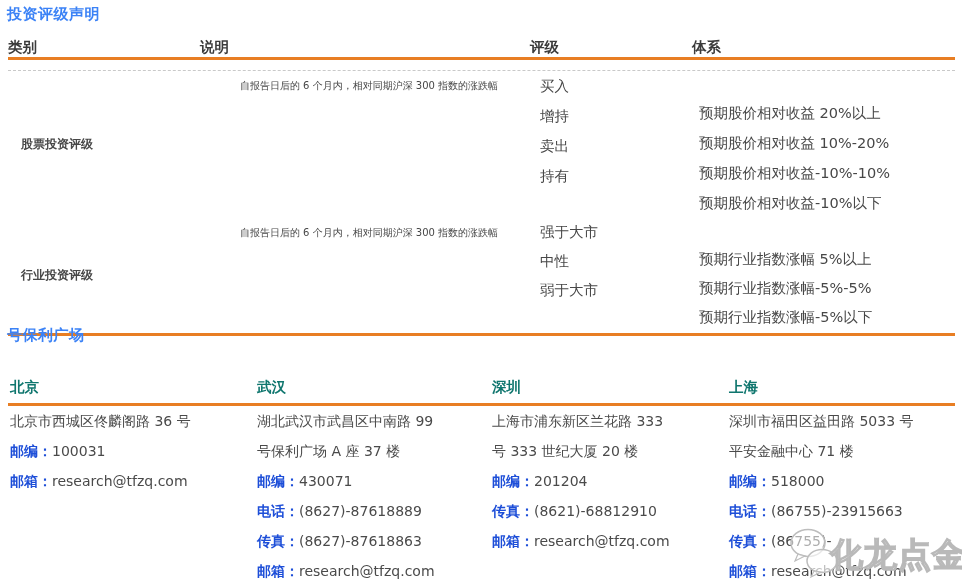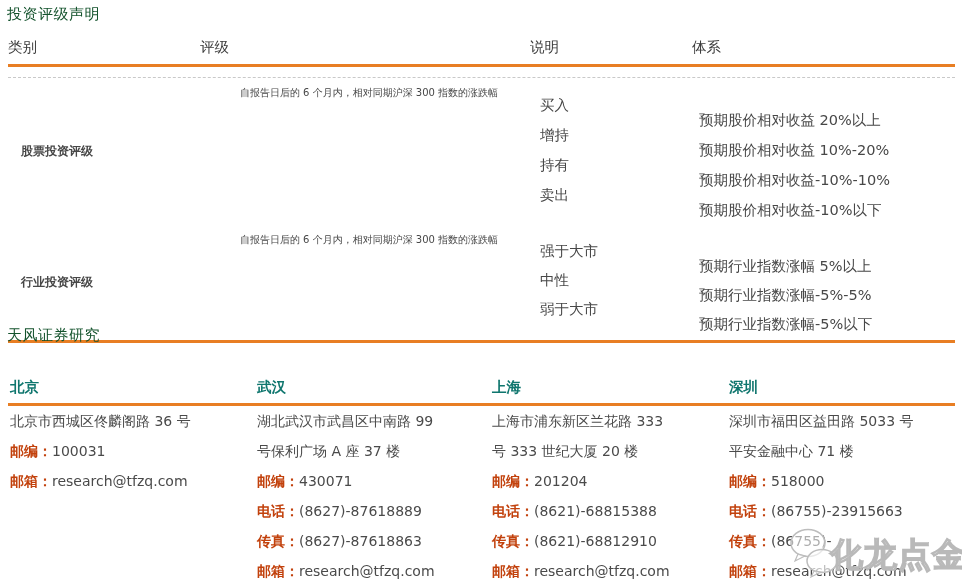--- a/index.html
+++ b/index.html
@@ -6,61 +6,61 @@
   body{
     width:962px;height:588px;
     font-family:"DejaVu Sans","Liberation Sans",sans-serif;
     color:#474747;
     -webkit-font-smoothing:antialiased;
   }
   .page{position:relative;width:962px;height:588px;overflow:hidden;background:#fff;}
 
   .doc-title{
     position:absolute;left:7px;
-    font-size:15px;font-weight:normal;color:#14532d;
+    font-size:15px;font-weight:bold;color:#3b82f6;
     letter-spacing:0.5px;white-space:nowrap;
   }
   #title-rating{top:5px;}
   #title-research{top:326px;}
 
   
   .rating-table{position:absolute;left:8px;top:38px;width:947px;}
   .rt-header{
     display:grid;grid-template-columns:192px 330px 162px 1fr;
-    font-size:14.5px;font-weight:normal;color:#3b3b3b;
-    padding-bottom:7px;border-bottom:3px solid #E87E23;
+    font-size:14.5px;font-weight:bold;color:#3b3b3b;
+    border-bottom:3px solid #E87E23;
   }
   .rt-dashed{height:10px;border-bottom:1px dashed #c9c9c9;}
   .rt-block{display:grid;grid-template-columns:192px 330px 162px 1fr;}
   .rt-cat{
     display:flex;align-items:center;padding-left:13px;
     font-size:12px;color:#474747;white-space:nowrap;font-weight:bold;
   }
   .rt-desc{
     display:flex;flex-direction:row;justify-content:center;
     padding-left:8px;font-size:10px;line-height:30px;color:#474747;white-space:nowrap;
   }
-  .rt-ratings{padding-left:10px;margin-top:12px;}
+  .rt-ratings{padding-left:10px;}
   .rt-systems{padding-left:7px;margin-top:27px;}
   .rt-ratings .rrow,.rt-systems .rrow{height:30px;line-height:30px;font-size:14.5px;white-space:nowrap;}
   .rt-block.industry .rrow{height:29px;line-height:29px;}
   .rt-bottom{border-top:3px solid #E87E23;margin-top:1px;}
 
   
   .offices{position:absolute;left:8px;top:378px;width:947px;}
   .of-header{
     display:grid;grid-template-columns:247px 235px 237px 1fr;
     font-size:14.5px;font-weight:bold;color:#0f766e;
     padding-bottom:6px;border-bottom:3px solid #E87E23;
   }
   .of-header .of-h{padding-left:2px;}
   .of-body{display:grid;grid-template-columns:247px 235px 237px 1fr;padding-top:0;}
   .of-col{font-size:14px;color:#474747;padding-left:2px;}
   .of-line{height:30px;line-height:30px;white-space:nowrap;}
-  .of-line .lbl{font-weight:bold;color:#c2410c;}
+  .of-line .lbl{font-weight:bold;color:#1d4ed8;}
   .of-line .val{color:#4a4a4a;}
 
   
   .watermark{
     position:absolute;left:784px;top:526px;width:178px;height:58px;
     display:flex;align-items:center;pointer-events:none;
   }
   .wm-text{
     font-size:33px;font-weight:bold;letter-spacing:1px;white-space:nowrap;
     color:rgba(255,255,255,0.25);
@@ -71,37 +71,37 @@
 </head>
 <body>
 
 <div class="page">
 
   <div class="doc-title" id="title-rating">投资评级声明</div>
 
   <div class="rating-table">
     <div class="rt-header">
       <div>类别</div>
+      <div>说明</div>
       <div>评级</div>
-      <div>说明</div>
       <div>体系</div>
     </div>
     <div class="rt-dashed"></div>
 
     <div class="rt-block stock">
       <div class="rt-cat">股票投资评级</div>
       <div class="rt-desc">
         <span>自报告日后的 6 个月内，相对同期沪</span>
         <span>深 300 指数的涨跌幅</span>
       </div>
       <div class="rt-ratings">
         <div class="rrow">买入</div>
         <div class="rrow">增持</div>
+        <div class="rrow">卖出</div>
         <div class="rrow">持有</div>
-        <div class="rrow">卖出</div>
       </div>
       <div class="rt-systems">
         <div class="rrow">预期股价相对收益 20%以上</div>
         <div class="rrow">预期股价相对收益 10%-20%</div>
         <div class="rrow">预期股价相对收益-10%-10%</div>
         <div class="rrow">预期股价相对收益-10%以下</div>
       </div>
     </div>
 
     <div class="rt-block industry">
@@ -118,28 +118,28 @@
       <div class="rt-systems">
         <div class="rrow">预期行业指数涨幅 5%以上</div>
         <div class="rrow">预期行业指数涨幅-5%-5%</div>
         <div class="rrow">预期行业指数涨幅-5%以下</div>
       </div>
     </div>
 
     <div class="rt-bottom"></div>
   </div>
 
-  <div class="doc-title" id="title-research">天风证券研究</div>
+  <div class="doc-title" id="title-research">号保利广场</div>
 
   <div class="offices">
     <div class="of-header">
       <div class="of-h">北京</div>
       <div class="of-h">武汉</div>
+      <div class="of-h">深圳</div>
       <div class="of-h">上海</div>
-      <div class="of-h">深圳</div>
     </div>
     <div class="of-body">
 
       <div class="of-col">
         <div class="of-line"><span class="lbl"></span><span class="val">北京市西城区佟麟阁路 36 号</span></div>
         <div class="of-line"><span class="lbl">邮编：</span><span class="val">100031</span></div>
         <div class="of-line"><span class="lbl">邮箱：</span><span class="val">research@tfzq.com</span></div>
       </div>
 
       <div class="of-col">
@@ -148,21 +148,20 @@
         <div class="of-line"><span class="lbl">邮编：</span><span class="val">430071</span></div>
         <div class="of-line"><span class="lbl">电话：</span><span class="val">(8627)-87618889</span></div>
         <div class="of-line"><span class="lbl">传真：</span><span class="val">(8627)-87618863</span></div>
         <div class="of-line"><span class="lbl">邮箱：</span><span class="val">research@tfzq.com</span></div>
       </div>
 
       <div class="of-col">
         <div class="of-line"><span class="lbl"></span><span class="val">上海市浦东新区兰花路 333</span></div>
         <div class="of-line"><span class="lbl"></span><span class="val">号 333 世纪大厦 20 楼</span></div>
         <div class="of-line"><span class="lbl">邮编：</span><span class="val">201204</span></div>
-        <div class="of-line"><span class="lbl">电话：</span><span class="val">(8621)-68815388</span></div>
         <div class="of-line"><span class="lbl">传真：</span><span class="val">(8621)-68812910</span></div>
         <div class="of-line"><span class="lbl">邮箱：</span><span class="val">research@tfzq.com</span></div>
       </div>
 
       <div class="of-col">
         <div class="of-line"><span class="lbl"></span><span class="val">深圳市福田区益田路 5033 号</span></div>
         <div class="of-line"><span class="lbl"></span><span class="val">平安金融中心 71 楼</span></div>
         <div class="of-line"><span class="lbl">邮编：</span><span class="val">518000</span></div>
         <div class="of-line"><span class="lbl">电话：</span><span class="val">(86755)-23915663</span></div>
         <div class="of-line"><span class="lbl">传真：</span><span class="val">(86755)-</span></div>

